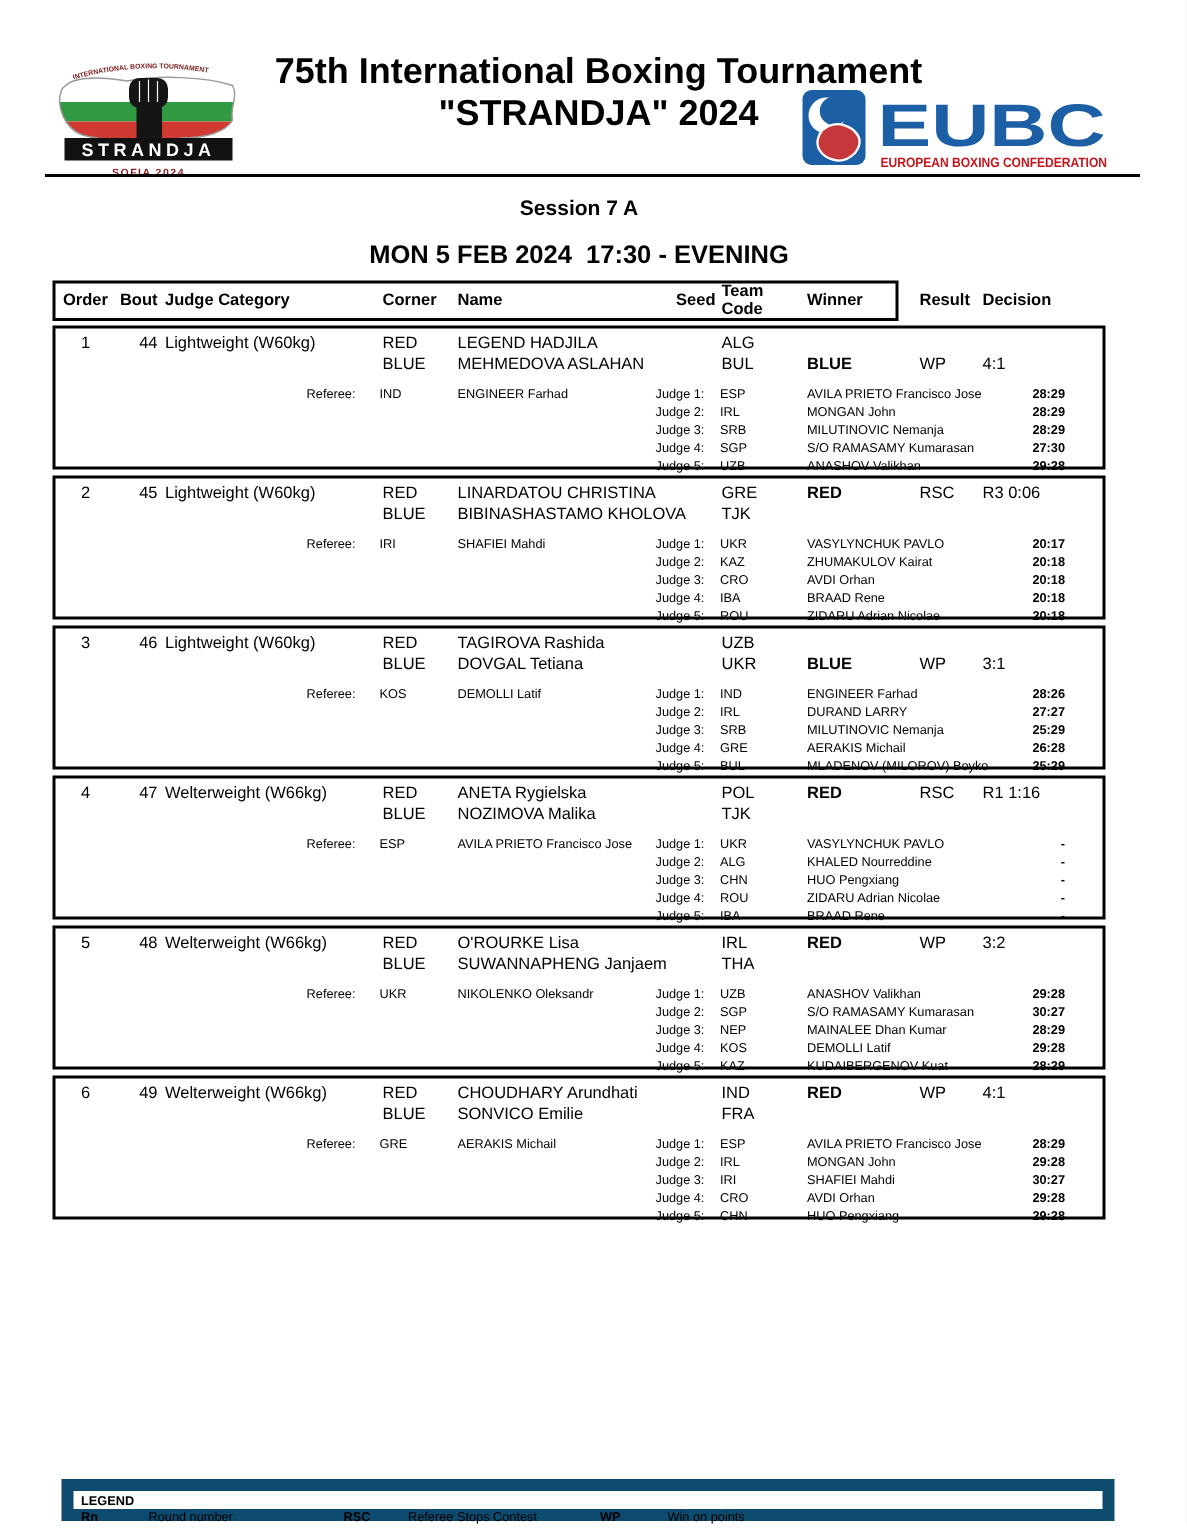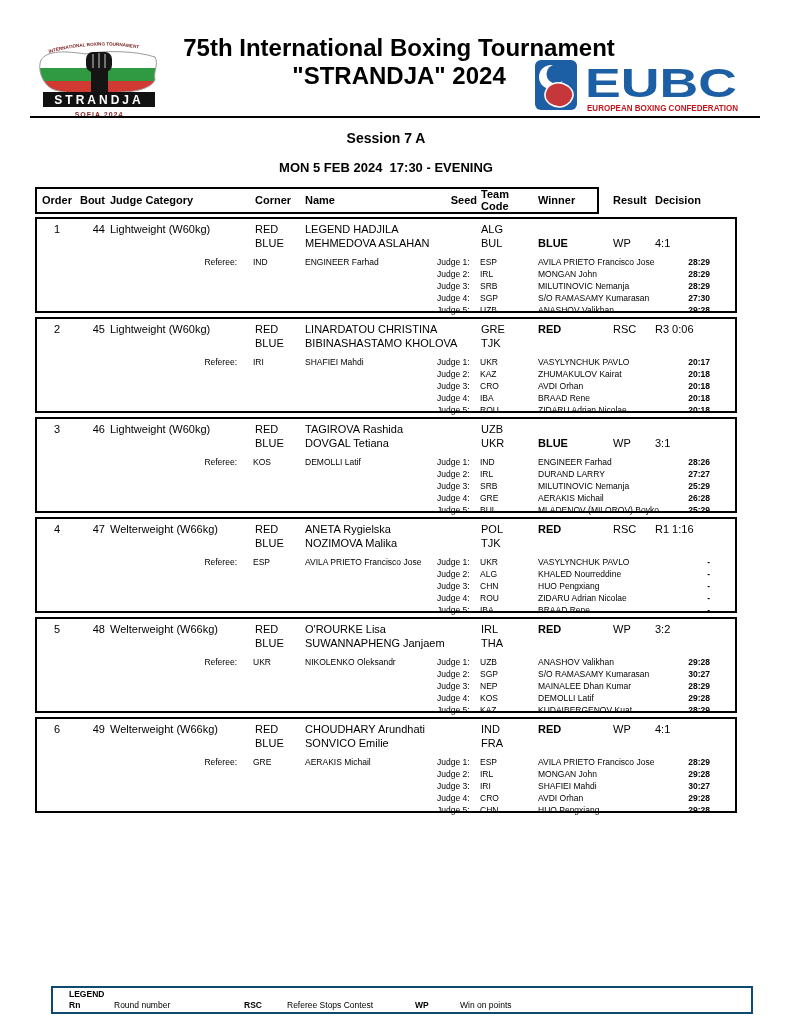--- a/index.html
+++ b/index.html
@@ -12,21 +12,21 @@
   .page-title { position:absolute; left:140px; top:34px; width:490px; text-align:center;
                 font-size:24px; font-weight:bold; letter-spacing:0;margin-left:14px; }
   .page-subtitle { position:absolute; left:140px; top:80px; width:490px; text-align:center;
                    font-size:13.5px; font-weight:bold; }
   .logo-eubc { position:absolute; left:533px; top:56px; width:207px; height:60px; }
   .header-rule { position:absolute; left:30px; top:116px; width:730px; border-top:2px solid #000; }
 
   .session-line { position:absolute; left:35px; top:130px; width:702px; text-align:center;
                   font-size:14px; font-weight:bold; }
   .date-line { position:absolute; left:35px; top:160px; width:702px; text-align:center;
-               font-size:13px; font-weight:bold; white-space:pre; }
+               font-size:17px; font-weight:bold; white-space:pre; }
 
   
   .thead { position:absolute; left:35px; top:187px; width:564px; height:27px;
            border:2px solid #000; display:grid; align-items:center;
            grid-template-columns:40px 28px 145px 50px 145px 32px 55px 75px 42px 1fr;
            font-size:11px; font-weight:bold; line-height:1.05; }
 
   
   .mrow { display:grid; grid-template-columns:40px 28px 145px 50px 145px 32px 55px 75px 42px 1fr;
           font-size:11px; line-height:14px; height:14px; }
@@ -49,22 +49,22 @@
           font-size:8.5px; line-height:12px; height:12px; color:#000; }
   .d-reflabel { text-align:right; }
   .d-refteam  { padding-left:16px; }
   .d-refname  { padding-left:18px; white-space:nowrap; }
   .d-jlabel   { text-align:left; }
   .d-jteam    { padding-left:5px; }
   .d-jname    { padding-left:8px; white-space:nowrap; }
   .d-jscore   { text-align:right; padding-right:25px;font-weight:bold; }
 
   
-  .legend { position:absolute; left:51px; top:986px; width:702px; height:28px;
-            border:2px solid #0c4a6e; padding:1px 0 0 16px; }
+  .legend { position:absolute; left:41px; top:986px; width:702px; height:28px;
+            border:8px solid #0c4a6e; padding:1px 0 0 5px; }
   .legend-title { font-size:8.5px; font-weight:bold; line-height:11px; }
   .legend-row { display:grid; grid-template-columns:45px 130px 43px 128px 45px 1fr;
                 font-size:8.5px; line-height:11px; }
   .l-abbr { font-weight:bold; }
 </style>
 </head>
 <body>
 
 <div class="page">
 

